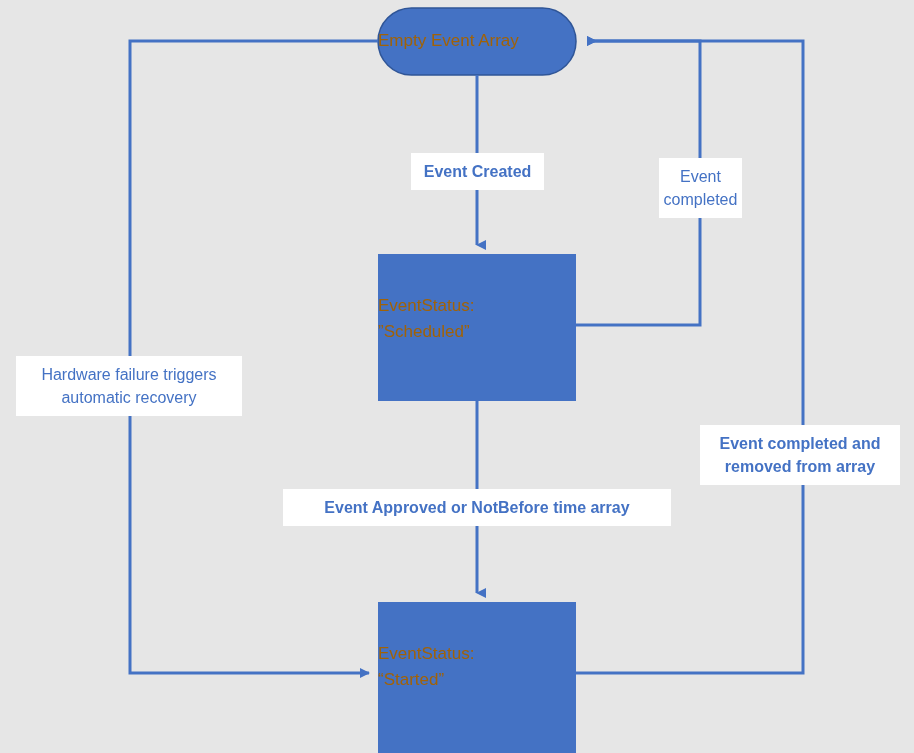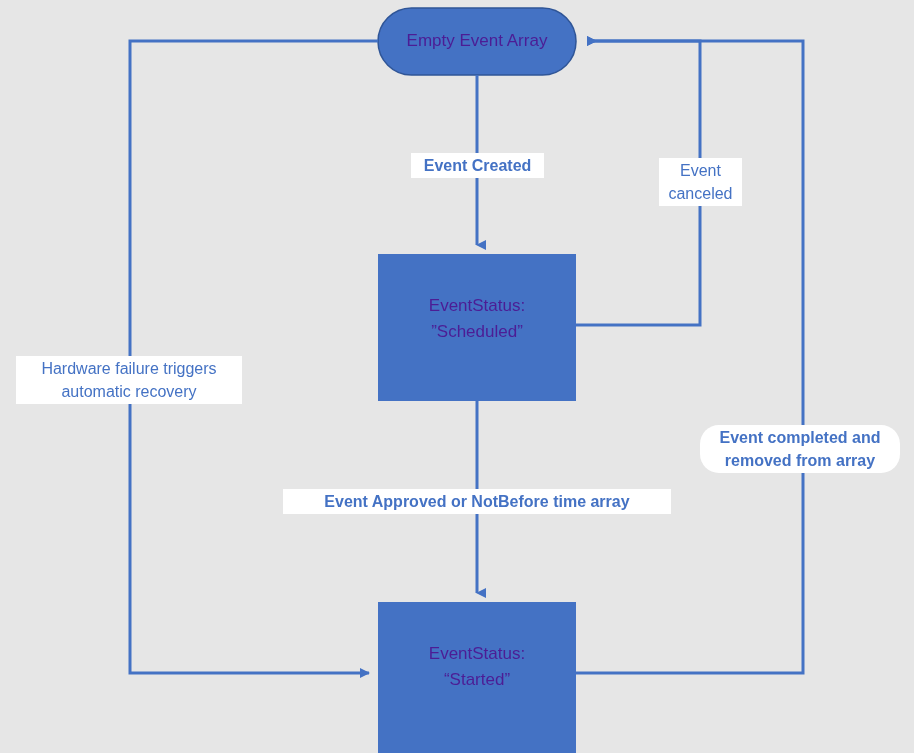--- a/index.html
+++ b/index.html
@@ -16,43 +16,42 @@
   }
   #diagram-canvas {
     position: absolute;
     left: 0;
     top: 0;
     width: 914px;
     height: 753px;
   }
   .node-label {
     position: absolute;
-    color: #4c1d95;
+    color: #a16207;
     font-size: 17px;
     line-height: 26px;
-    text-align: center;
     white-space: pre-line;
     pointer-events: none;
   }
   .edge-label {
     position: absolute;
     background: #ffffff;
     color: #4472c4;
     font-size: 16px;
     line-height: 23px;
     text-align: center;
     white-space: pre-line;
-    padding: 1px 4px;
+    padding: 7px 4px;
     box-sizing: border-box;
   }
   .edge-label.bold { font-weight: bold; }
   #lbl-event-created   { left: 411px; top: 153px; width: 133px; }
   #lbl-event-canceled  { left: 659px; top: 158px; width: 83px; }
   #lbl-hardware        { left: 16px;  top: 332px; width: 226px; margin-top: 24px; }
-  #lbl-event-completed { left: 700px; top: 425px; width: 200px; border-radius: 19px; }
+  #lbl-event-completed { left: 700px; top: 425px; width: 200px; }
   #lbl-event-approved  { left: 283px; top: 489px; width: 388px; }
   #node-empty-array { left: 378px; top: 28px;  width: 198px; }
   #node-scheduled   { left: 378px; top: 293px; width: 198px; }
   #node-started     { left: 378px; top: 641px; width: 198px; }
 </style>
 </head>
 <body>
 
 <svg id="diagram-canvas" viewBox="0 0 914 753" xmlns="http://www.w3.org/2000/svg">
   <defs>
@@ -83,18 +82,18 @@
 </svg>
 
 <div class="node-label" id="node-empty-array">Empty Event Array</div>
 <div class="node-label" id="node-scheduled">EventStatus:
 ”Scheduled”</div>
 <div class="node-label" id="node-started">EventStatus:
 “Started”</div>
 
 <div class="edge-label bold" id="lbl-event-created">Event Created</div>
 <div class="edge-label" id="lbl-event-canceled">Event
-canceled</div>
+completed</div>
 <div class="edge-label bold" id="lbl-event-approved">Event Approved or NotBefore time array</div>
 <div class="edge-label bold" id="lbl-event-completed">Event completed and
 removed from array</div>
 <div class="edge-label" id="lbl-hardware">Hardware failure triggers
 automatic recovery</div>
 
 </body></html>

